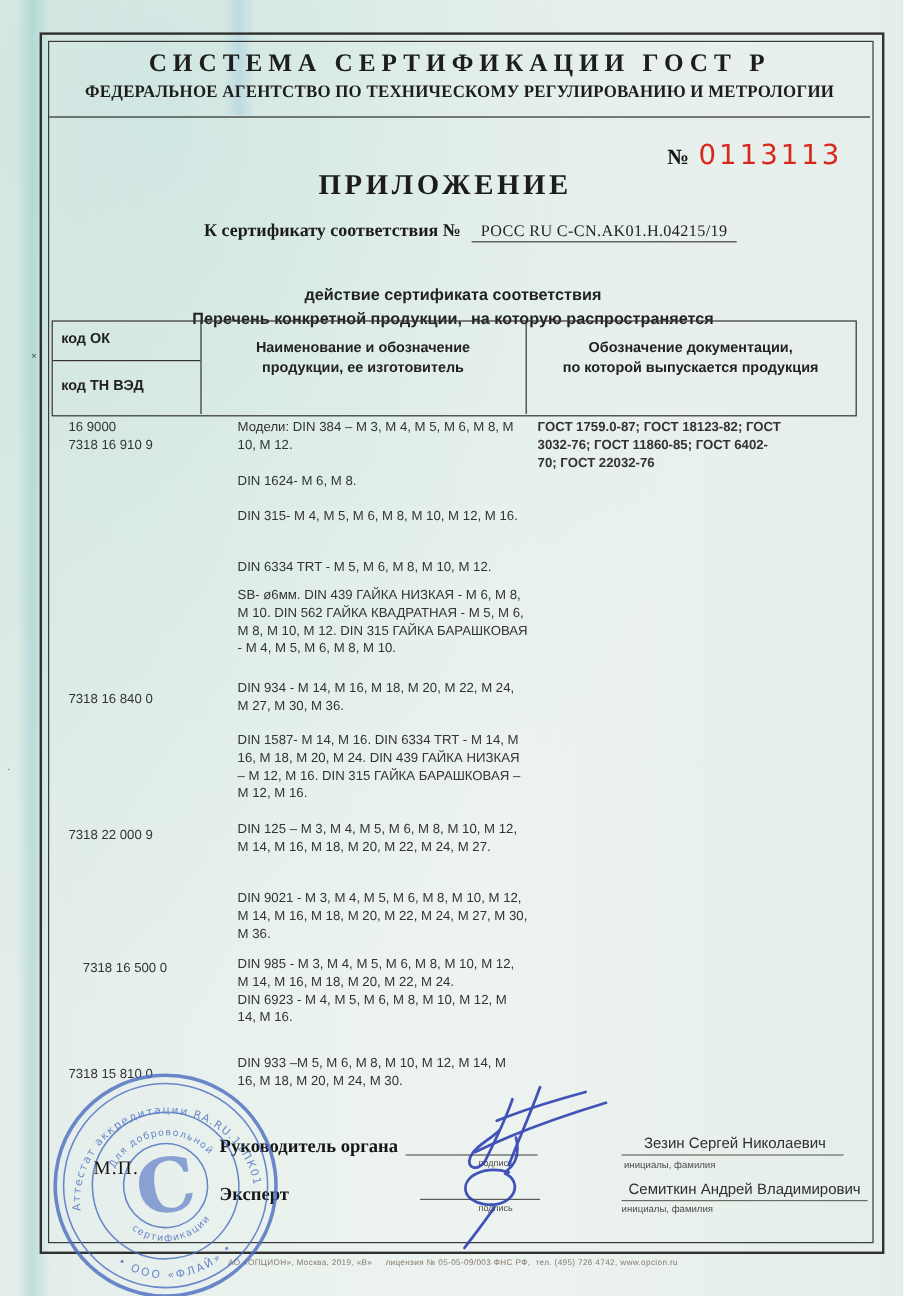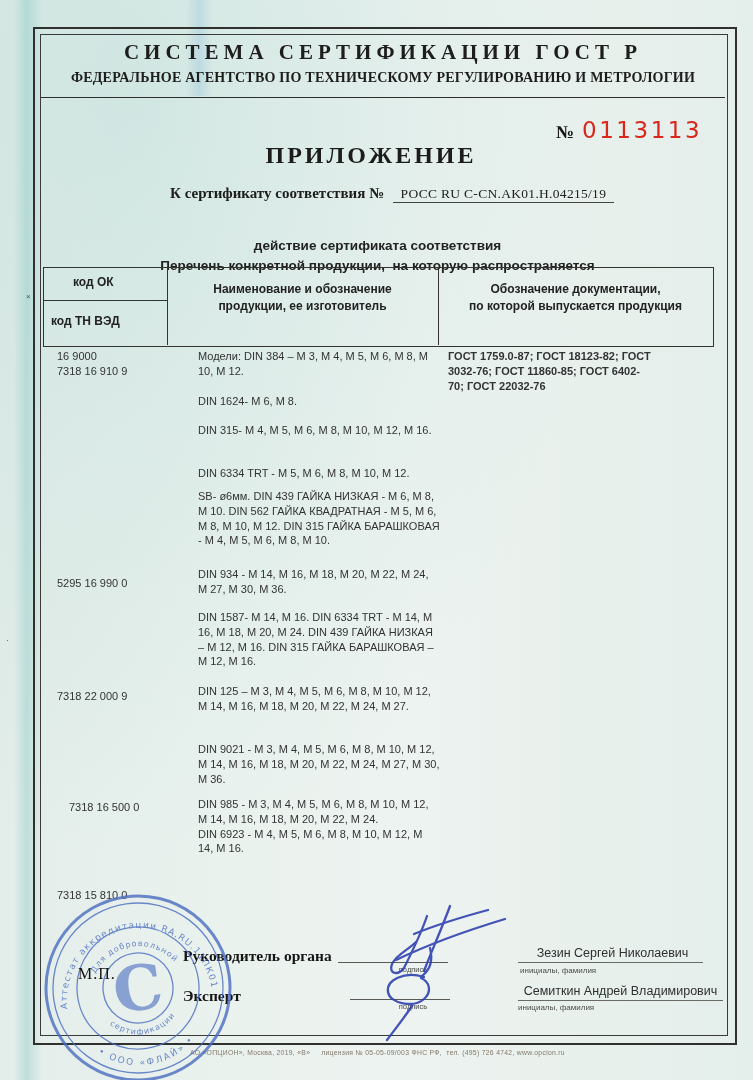--- a/index.html
+++ b/index.html
@@ -93,49 +93,50 @@
     <span class="cert-value">РОСС RU C-CN.AK01.H.04215/19</span>
   </div>
 
   <div class="subtitle" style="top:216px;margin-top:42px;">Перечень конкретной продукции,  на которую распространяется</div>
   <div class="subtitle" style="top:238px;text-align:center;">действие сертификата соответствия</div>
 
   <div class="tbl-box"></div>
   <div class="tbl-div1"></div>
   <div class="tbl-div2"></div>
   <div class="tbl-split"></div>
-  <div class="th" style="left:51px;top:275px;margin-left:22px;">код ОК</div>
+  <div class="th" style="left:51px;top:275px;">код ОК</div>
   <div class="th" style="left:51px;top:314px;">код ТН ВЭД</div>
   <div class="th th-c" style="left:172px;top:281px;width:261px;">Наименование и обозначение</div>
   <div class="th th-c" style="left:172px;top:298px;width:261px;">продукции, ее изготовитель</div>
   <div class="th th-c" style="left:443px;top:281px;width:265px;">Обозначение документации,</div>
   <div class="th th-c" style="left:443px;top:298px;width:265px;">по которой выпускается продукция</div>
 
   <div class="code" style="top:349px;">16 9000</div>
   <div class="code" style="top:364px;">7318 16 910 9</div>
   <div class="prod" style="top:349px;">Модели: DIN 384 – М 3, М 4, М 5, М 6, М 8, М 10, М 12.</div>
   <div class="prod" style="top:394px;">DIN 1624- М 6, М 8.</div>
   <div class="prod" style="top:423px;">DIN 315- М 4, М 5, М 6, М 8, М 10, М 12, М 16.</div>
   <div class="prod" style="top:466px;">DIN 6334 TRT - М 5, М 6, М 8, М 10, М 12.</div>
   <div class="prod" style="top:489px;">SB- ø6мм. DIN 439 ГАЙКА НИЗКАЯ - М 6, М 8, М 10. DIN 562 ГАЙКА КВАДРАТНАЯ - М 5, М 6, М 8, М 10, М 12. DIN 315 ГАЙКА БАРАШКОВАЯ - М 4, М 5, М 6, М 8, М 10.</div>
   <div class="docs" style="top:349px;font-weight:bold;">ГОСТ 1759.0-87; ГОСТ 18123-82; ГОСТ 3032-76; ГОСТ 11860-85; ГОСТ 6402-70; ГОСТ 22032-76</div>
 
-  <div class="code" style="top:576px;">5295 16 990 0</div>
+  <div class="code" style="top:576px;">7318 16 840 0</div>
   <div class="prod" style="top:567px;">DIN 934 - М 14, М 16, М 18, М 20, М 22, М 24, М 27, М 30, М 36.</div>
   <div class="prod" style="top:610px;">DIN 1587- М 14, М 16. DIN 6334 TRT - М 14, М 16, М 18, М 20, М 24. DIN 439 ГАЙКА НИЗКАЯ – М 12, М 16. DIN 315 ГАЙКА БАРАШКОВАЯ – М 12, М 16.</div>
 
   <div class="code" style="top:689px;">7318 22 000 9</div>
   <div class="prod" style="top:684px;">DIN 125 – М 3, М 4, М 5, М 6, М 8, М 10, М 12, М 14, М 16, М 18, М 20, М 22, М 24, М 27.</div>
   <div class="prod" style="top:742px;">DIN 9021 - М 3, М 4, М 5, М 6, М 8, М 10, М 12, М 14, М 16, М 18, М 20, М 22, М 24, М 27, М 30, М 36.</div>
 
   <div class="code" style="top:800px;margin-left:12px;">7318 16 500 0</div>
   <div class="prod" style="top:797px;">DIN 985 - М 3, М 4, М 5, М 6, М 8, М 10, М 12, М 14, М 16, М 18, М 20, М 22, М 24.
 DIN 6923 - М 4, М 5, М 6, М 8, М 10, М 12, М 14, М 16.</div>
 
   <div class="code" style="top:888px;">7318 15 810 0</div>
+  <div class="prod" style="top:879px;">DIN 933 –М 5, М 6, М 8, М 10, М 12, М 14, М 16, М 18, М 20, М 24, М 30.</div>
 
   <svg class="stamp" viewBox="0 0 196 196">
     <g fill="none" stroke="#4a6dc0">
       <circle cx="98" cy="98" r="92" stroke-width="3"></circle>
       <circle cx="98" cy="98" r="85" stroke-width="1.3"></circle>
       <circle cx="98" cy="98" r="61" stroke-width="1.3"></circle>
       <circle cx="98" cy="98" r="35" stroke-width="1.3"></circle>
     </g>
     <defs>
       <path id="arcTopOuter" d="M 25,111 A 73,73 0 1 1 171,111"></path>

